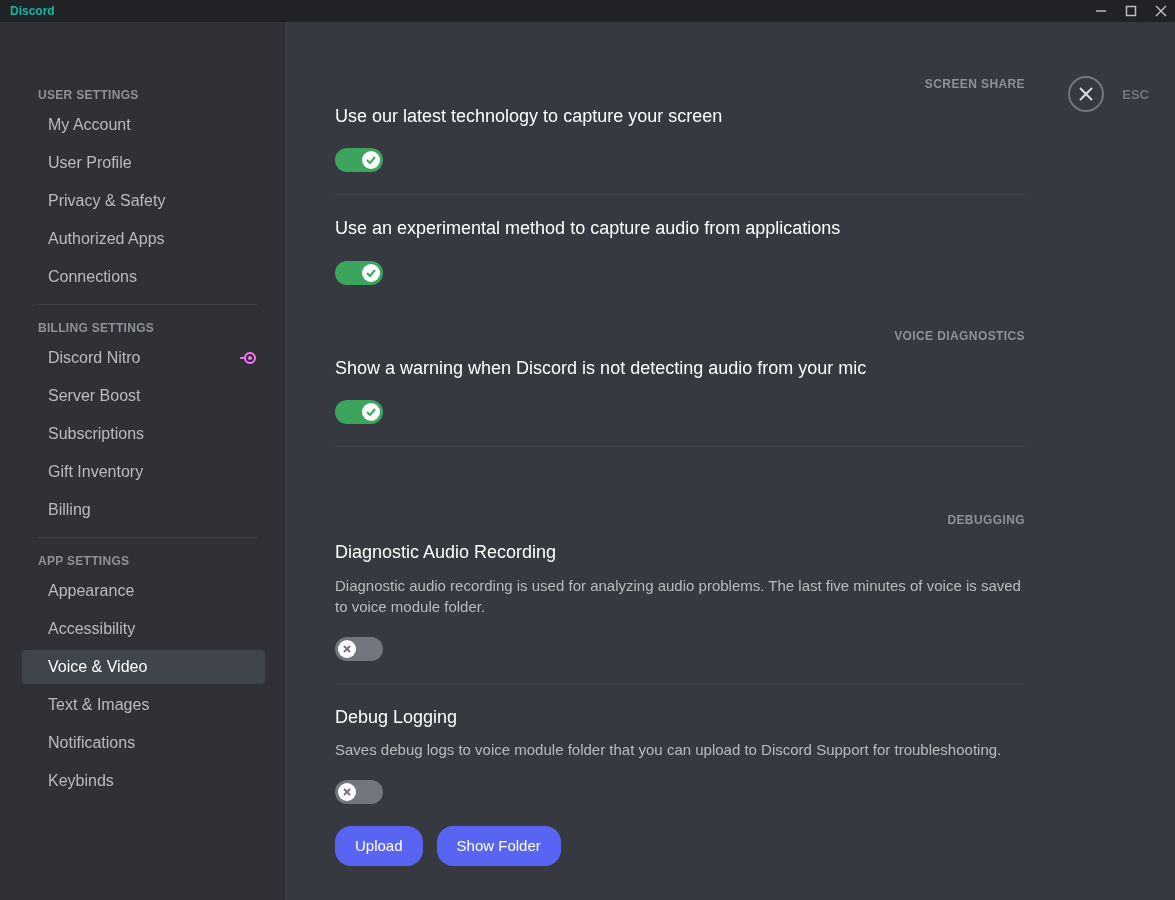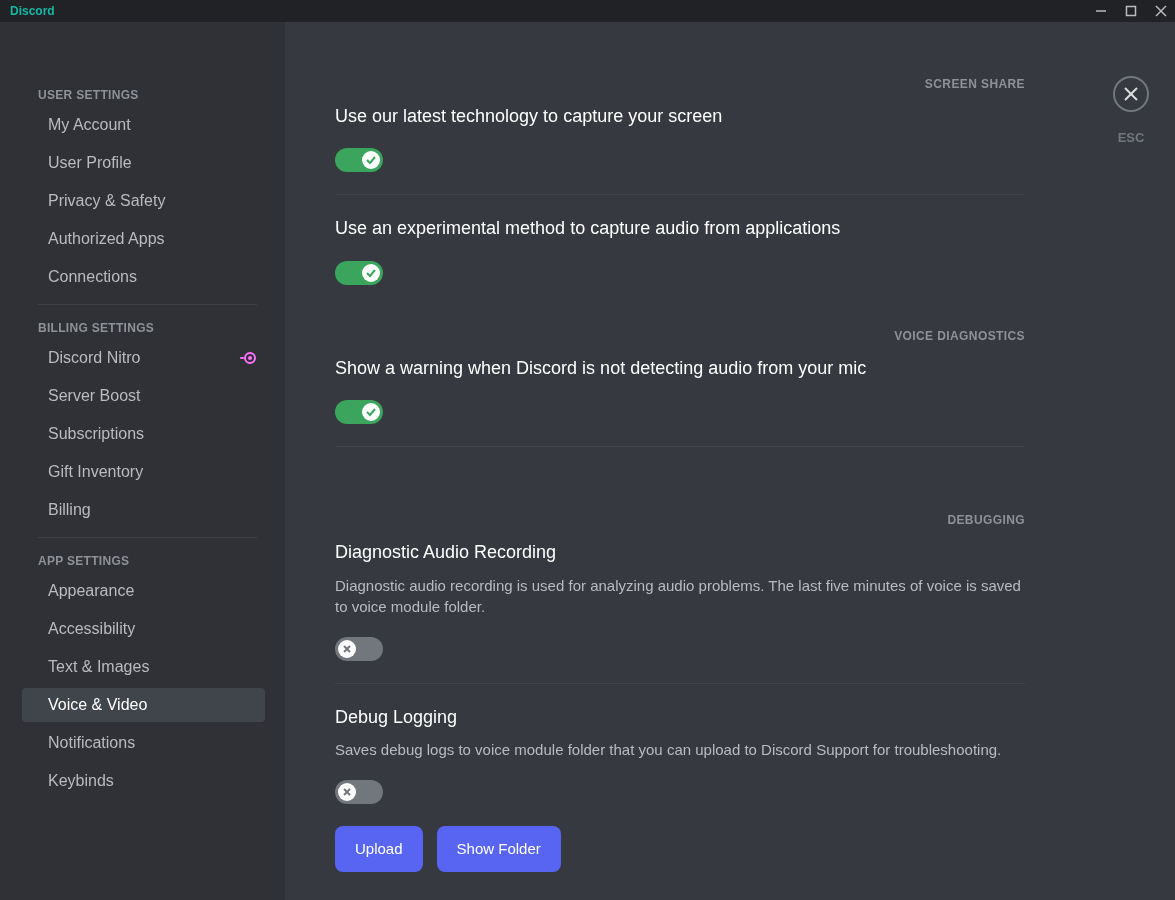--- a/index.html
+++ b/index.html
@@ -140,23 +140,23 @@
   }
   .toggle.on .knob { right: 3px; }
   .toggle.off .knob { left: 3px; }
   .toggle.on .knob svg { width: 12px; height: 12px; stroke: #3ba55d; }
   .toggle.off .knob svg { width: 12px; height: 12px; stroke: #72767d; }
 
   .btn {
     display: inline-flex;
     align-items: center;
     justify-content: center;
-    height: 46px;
+    height: 40px;
     padding: 0 20px;
-    border-radius: 8px;
+    border-radius: 16px;
     font-size: 15px;
     font-weight: 500;
     cursor: pointer;
     border: none;
     color: #fff;
   }
   .btn-primary { background: #5865f2; }
   .btn-row { display: flex; gap: 14px; margin-top: 22px; }
 
   .reset-wrap {
@@ -175,21 +175,21 @@
     font-size: 15px;
     font-weight: 500;
     cursor: pointer;
   }
 
   .close-region {
     position: absolute;
     top: 54px;
     right: 26px;
     display: flex;
-    flex-direction: column;
+    flex-direction: row;
     align-items: center;
     gap: 18px;
   }
   .close-circle {
     width: 36px; height: 36px;
     border: 2px solid #72767d;
     border-radius: 50%;
     display: flex; align-items: center; justify-content: center;
     cursor: pointer;
     color: #dcddde;
@@ -272,25 +272,25 @@
 
     <div class="side-divider"></div>
 
     <div class="side-group-header">APP SETTINGS</div>
     <div class="side-item">
         <span>Appearance</span>
       </div>
     <div class="side-item">
         <span>Accessibility</span>
       </div>
-    <div class="side-item">
-        <span>Text &amp; Images</span>
-      </div>
     <div class="side-item active">
         <span>Voice &amp; Video</span>
+      </div>
+    <div class="side-item">
+        <span>Text &amp; Images</span>
       </div>
     <div class="side-item">
         <span>Notifications</span>
       </div>
     <div class="side-item">
         <span>Keybinds</span>
       </div>
   </div>
 
   <div class="content-region">

